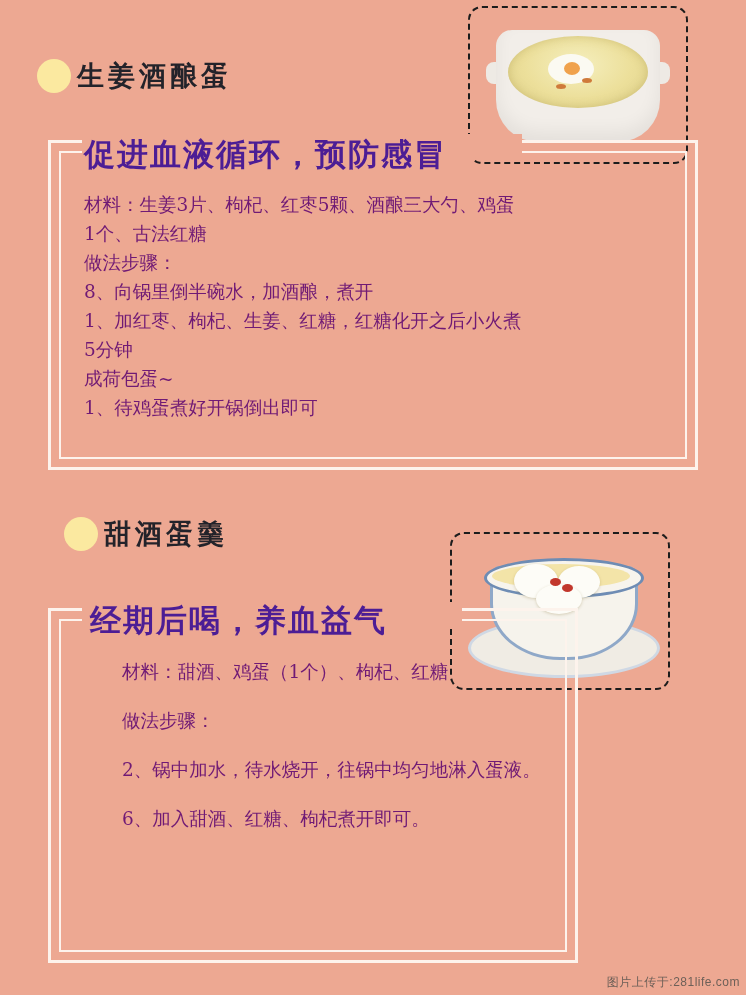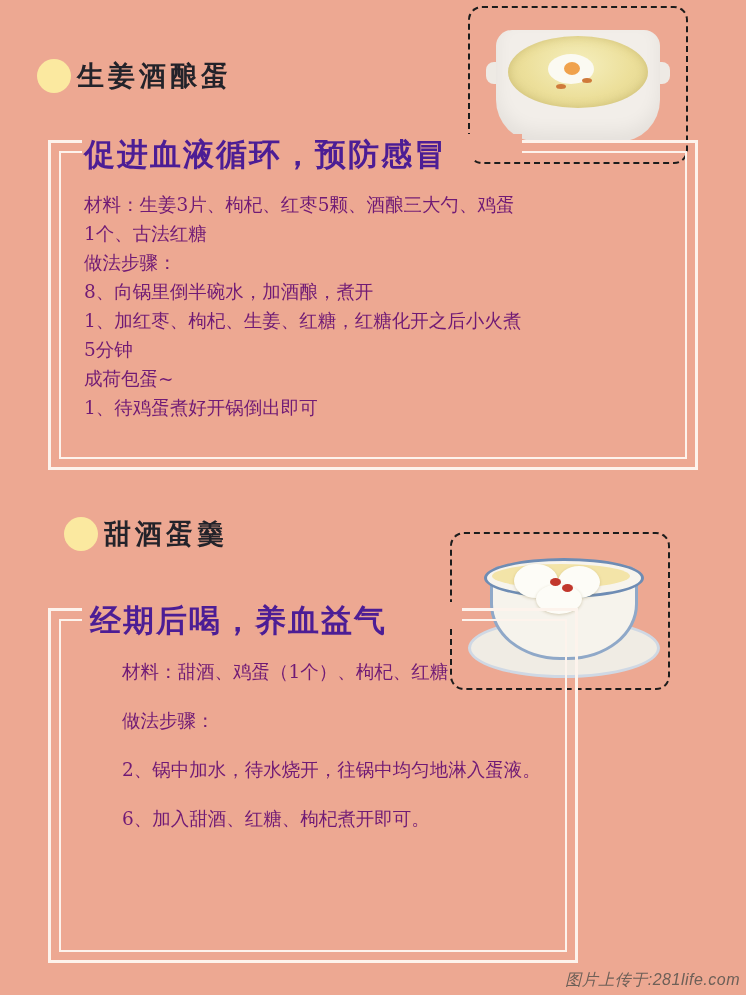--- a/index.html
+++ b/index.html
@@ -251,24 +251,23 @@
   }
   .p { margin: 0; }
   .p.gap { margin-top: 18px; }
 
   
   .watermark {
     position: absolute;
     right: 6px;
     bottom: 4px;
     font-family: "Liberation Sans", sans-serif;
-    font-size: 16px;
+    font-size: 12px;
     color: #6e6058;
     letter-spacing: .5px;
-    font-style: italic;
   }
 </style>
 </head>
 <body>
 
 <div class="page">
 
   <div class="section" id="section-1">
 
     <div class="heading-row" id="heading-1">

